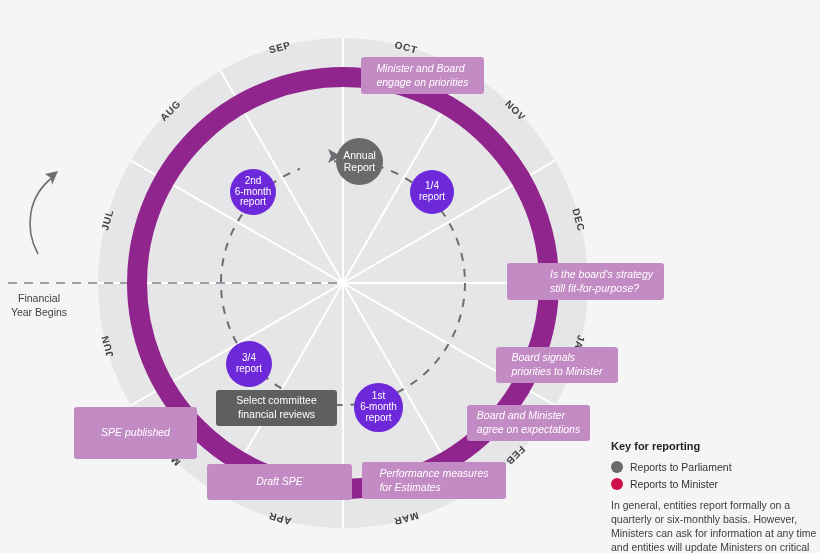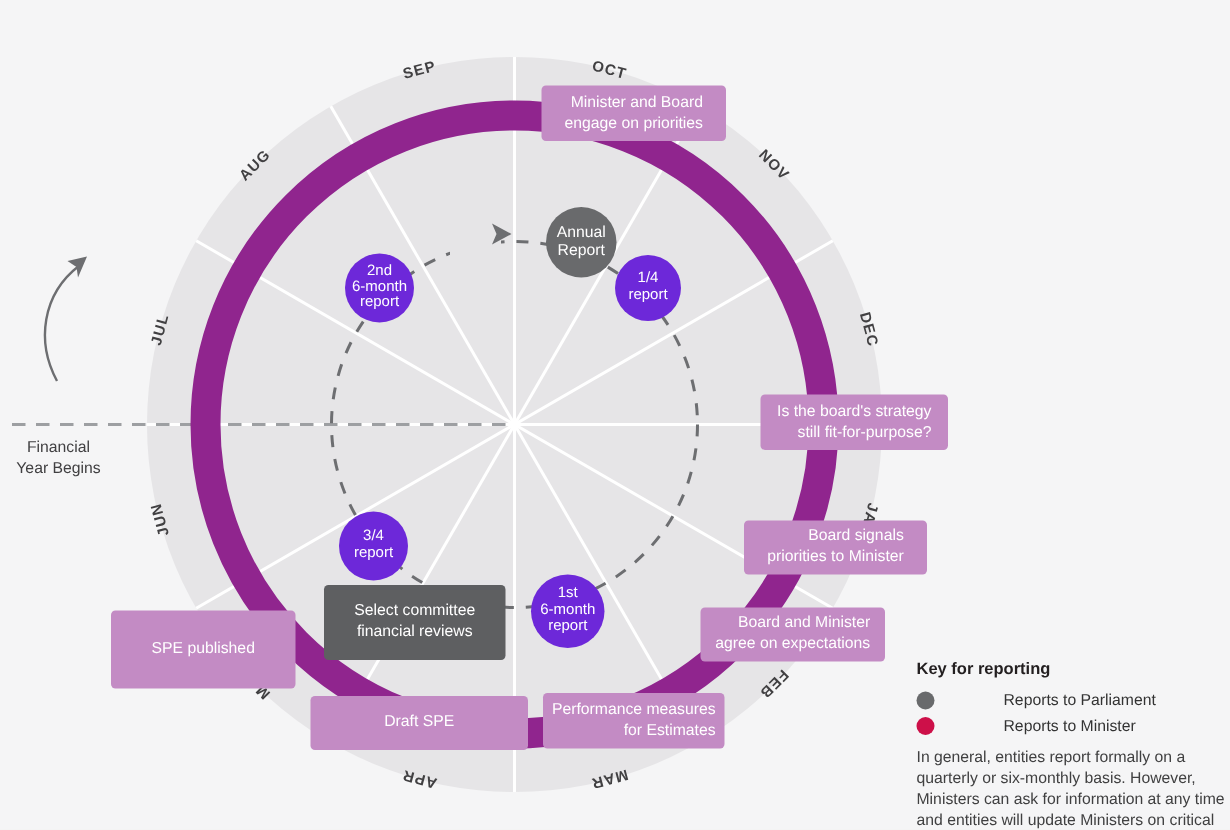--- a/index.html
+++ b/index.html
@@ -46,55 +46,55 @@
   .m10{transform:translate(-50%,-50%) rotate(315deg) translateY(-244px);}
   .m11{transform:translate(-50%,-50%) rotate(345deg) translateY(-244px);}
   
   .badge{
     position:absolute;border-radius:50%;z-index:5;
     display:flex;align-items:center;justify-content:center;text-align:center;
     color:#ffffff;font-size:10px;line-height:1.08;white-space:pre-line;
   }
   .badge.minister{background:#6d28d9;}
   .badge.parliament{background:#696a6c;}
-  .b-annual {left:364px;top:138px;width:47px;height:47px;font-size:10.5px;}
+  .b-annual {left:336px;top:138px;width:47px;height:47px;font-size:10.5px;}
   .b-q1     {left:410px;top:170px;width:44px;height:44px;}
   .b-h2     {left:230px;top:169px;width:46px;height:46px;}
   .b-q3     {left:226px;top:341px;width:46px;height:46px;}
   .b-h1     {left:354px;top:383px;width:49px;height:49px;}
   
   .darkbox{
-    position:absolute;left:216px;top:390px;width:121px;height:50px;z-index:6;
+    position:absolute;left:216px;top:390px;width:121px;height:36px;z-index:6;
     background:#5e5f61;border-radius:3px;display:flex;align-items:center;justify-content:center;
     text-align:center;color:#fff;font-size:10.5px;line-height:1.3;white-space:pre-line;
   }
   
   .callout{
     position:absolute;z-index:7;background:#c38bc4;border-radius:3px;
-    display:flex;align-items:center;justify-content:center;text-align:right;
-    color:#ffffff;font-size:10.5px;line-height:1.3;white-space:pre-line;
+    display:flex;align-items:center;justify-content:center;text-align:left;
+    color:#ffffff;font-size:10.5px;line-height:1.3;white-space:pre-line;font-style:italic;
   }
   .c-minister-board {left:361px;top:57px; width:123px;height:37px;}
-  .c-strategy       {left:507px;top:263px;width:125px;height:37px;}
+  .c-strategy       {left:507px;top:263px;width:125px;height:37px;padding-left:32px;}
   .c-board-signals  {left:496px;top:347px;width:122px;height:36px;}
   .c-board-minister {left:467px;top:405px;width:123px;height:36px;}
-  .c-performance    {left:362px;top:462px;width:121px;height:37px;}
+  .c-performance    {left:362px;top:462px;width:144px;height:37px;}
   .c-draft-spe      {left:207px;top:464px;width:145px;height:36px;}
   .c-spe-published  {left:74px; top:407px;width:123px;height:52px;}
   
   .fy-label{
     position:absolute;left:2px;top:252px;width:74px;z-index:4;
     text-align:center;font-size:10.5px;line-height:1.3;color:#414042;white-space:pre-line;margin-top:40px;
   }
   
   .key{position:absolute;left:611px;top:440px;width:214px;z-index:4;color:#2b2b2b;}
   .key-title{font-size:11px;font-weight:bold;color:#231f20;margin-bottom:9px;}
   .key-row{display:flex;align-items:center;margin-bottom:5px;}
   .key-dot{width:12px;height:12px;border-radius:50%;margin-right:7px;flex:0 0 auto;}
-  .key-label{font-size:10.5px;color:#333333;margin-left:39px;}
+  .key-label{font-size:10.5px;color:#333333;}
   .key-note{margin-top:9px;font-size:10.5px;line-height:1.32;color:#404041;}
 </style>
 </head>
 <body>
 
 <div class="stage">
 
   <div class="disc"></div>
 
   <div class="spoke"></div>

